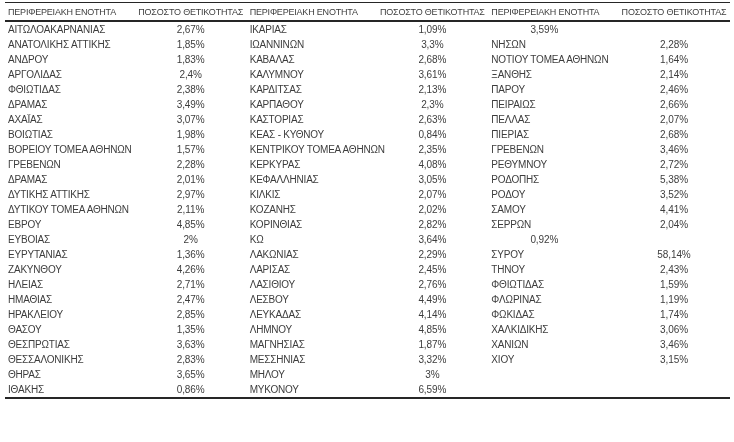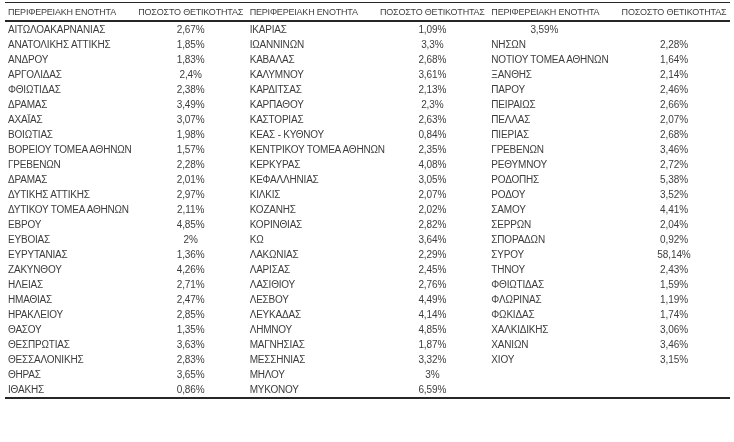--- a/index.html
+++ b/index.html
@@ -317,21 +317,20 @@
           </div>
           <div class="row">
             <div class="cell name">ΣΑΜΟΥ</div>
             <div class="cell val">4,41%</div>
           </div>
           <div class="row">
             <div class="cell name">ΣΕΡΡΩΝ</div>
             <div class="cell val">2,04%</div>
           </div>
           <div class="row">
-            <div class="cell name">ΣΠΟΡΑΔΩΝ</div>
             <div class="cell val">0,92%</div>
           </div>
           <div class="row">
             <div class="cell name">ΣΥΡΟΥ</div>
             <div class="cell val">58,14%</div>
           </div>
           <div class="row">
             <div class="cell name">ΤΗΝΟΥ</div>
             <div class="cell val">2,43%</div>
           </div>

